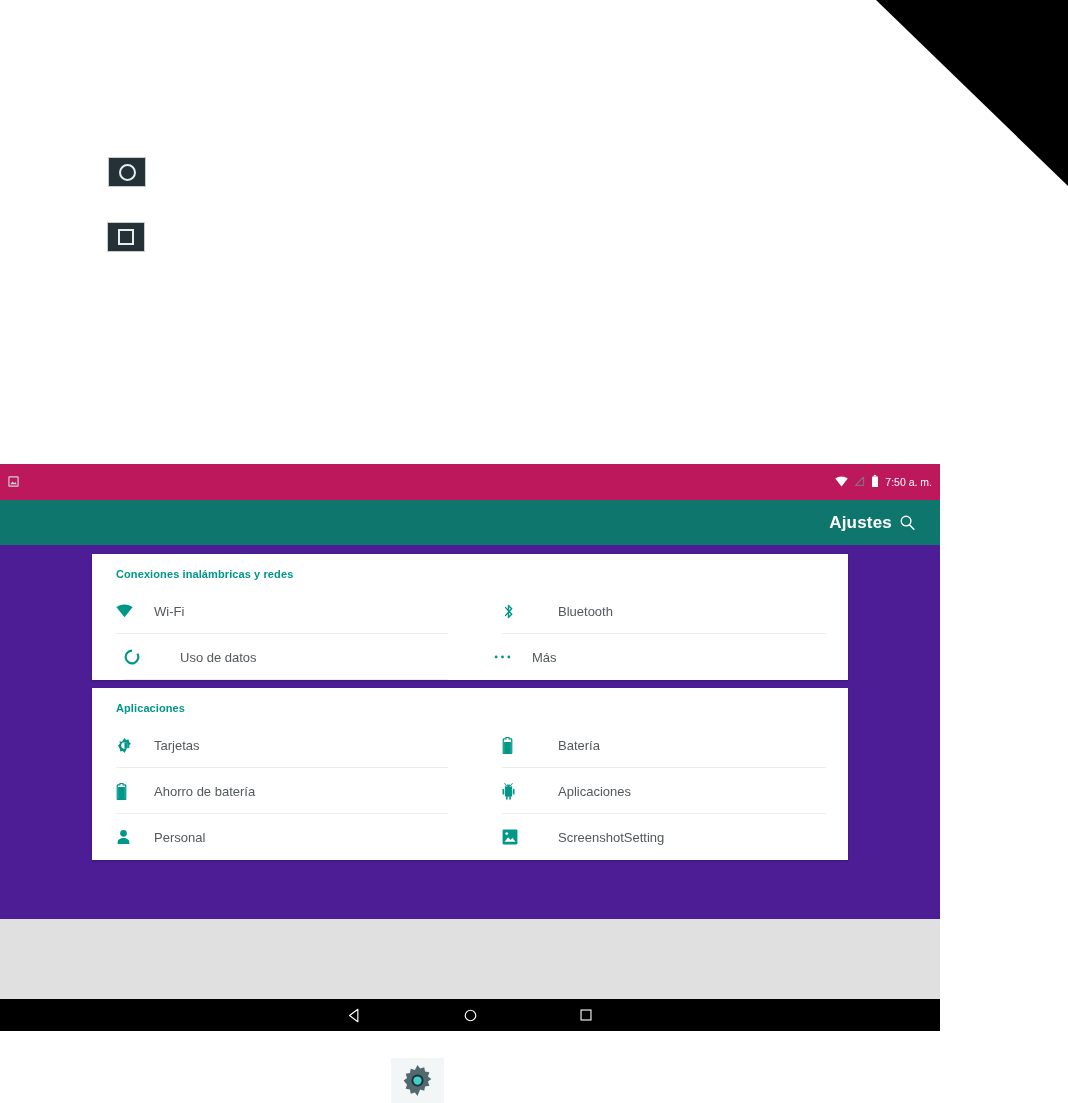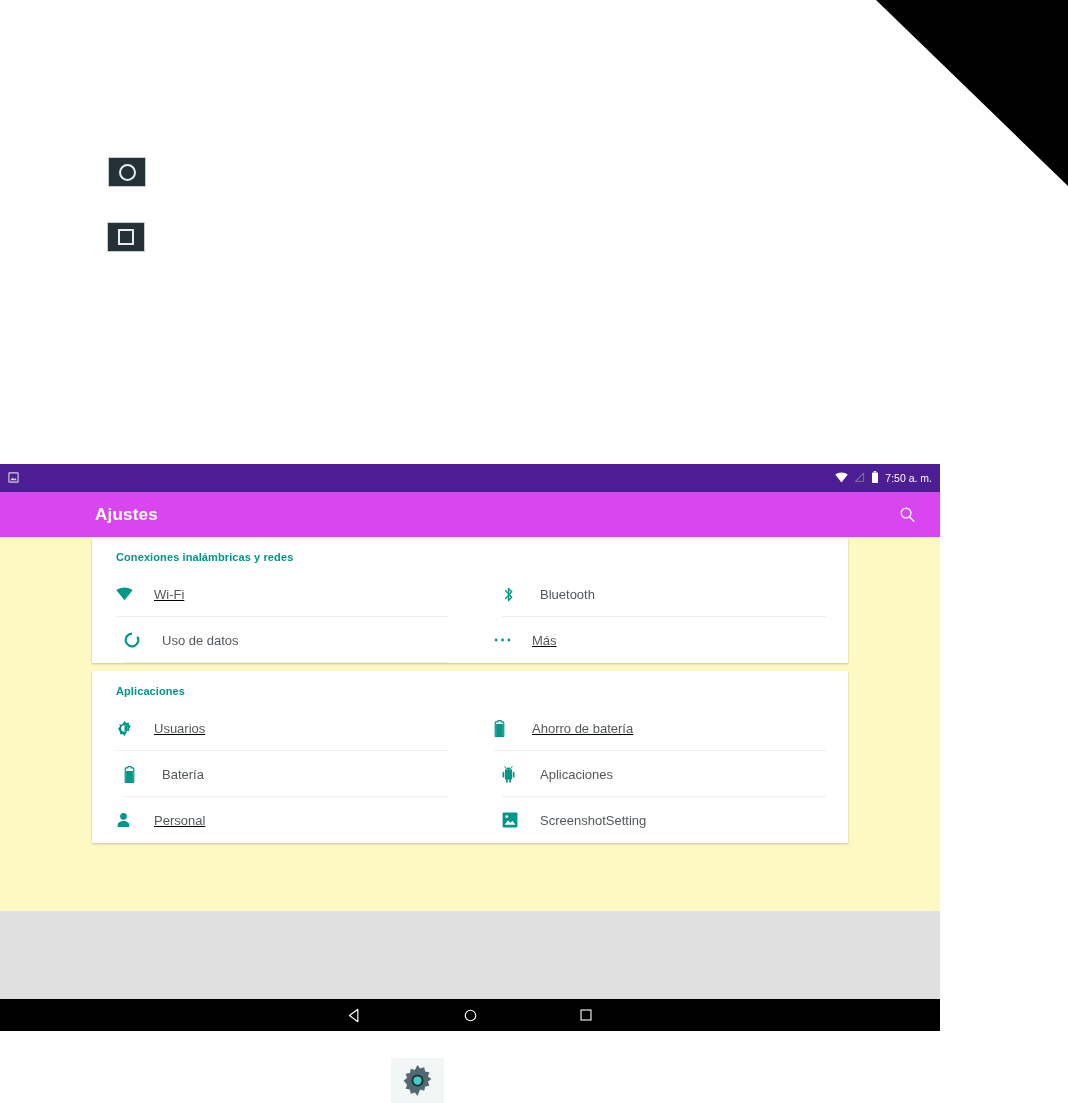--- a/index.html
+++ b/index.html
@@ -58,62 +58,63 @@
     left: 0;
     top: 464px;
     width: 940px;
     height: 567px;
     background: #e0e0e0;
     overflow: hidden;
   }
 
   
   #status-bar {
-    height: 28px;
-    background: #4c1d95;
+    height: 36px;
+    background: #be185d;
     display: flex;
     align-items: center;
     justify-content: space-between;
     padding: 0 8px;
     box-sizing: border-box;
   }
   #status-left { display: flex; align-items: center; gap: 5px; }
   #status-right {
     display: flex; align-items: center; gap: 6px;
     color: #ffffff; font-size: 10.5px;
   }
   .sb-icon { display: block; }
 
   
   #app-bar {
     height: 45px;
-    background: #d946ef;
+    background: #0f766e;
     display: flex;
     align-items: center;
     padding: 0 18px 0 95px;
     box-sizing: border-box;
+    text-align: right;
   }
   #app-bar-title {
     color: #ffffff;
     font-size: 17px;
     font-weight: bold;
     letter-spacing: .2px;
     flex: 1;
   }
   #search-button {
     width: 30px; height: 30px;
     display: flex; align-items: center; justify-content: center;
   }
 
   
   #settings-content {
     position: relative;
     height: 374px;
-    background: #fef9c3;
-    padding: 0 92px;
+    background: #4c1d95;
+    padding: 9px 92px;
     box-sizing: border-box;
     overflow: hidden;
   }
 
   .settings-card {
     background: #ffffff;
     box-shadow: 0 1px 2px rgba(0,0,0,.22);
     margin-bottom: 8px;
     padding: 0 0 0 0;
   }
@@ -130,22 +131,22 @@
   }
   .settings-row {
     width: 50%;
     box-sizing: border-box;
     display: flex;
     align-items: center;
     height: 46px;
     padding-left: 24px;
     position: relative;
   }
-  .settings-row.col-left  { padding-right: 22px; text-decoration: underline; }
-  .settings-row.col-right { padding-left: 32px; padding-right: 22px; }
+  .settings-row.col-left  { padding-right: 22px; }
+  .settings-row.col-right { padding-left: 32px; padding-right: 22px; gap: 18px; }
   .settings-row::after {
     content: "";
     position: absolute;
     left: 24px;
     right: 22px;
     bottom: 0;
     height: 1px;
     background: #eceded;
   }
   .settings-row.col-right::after { left: 32px; }
@@ -297,39 +298,39 @@
       <div class="card-header">Aplicaciones</div>
       <div class="card-rows">
         <div class="settings-row col-left">
           <span class="row-icon">
             <svg width="17" height="17" viewBox="0 0 24 24">
               <path d="M12 1.5l2.4 2.6 3.5-.6.6 3.5 2.6 2.4-2.6 2.4.6 3.5-3.5.6L12 22.5l-2.4-2.6-3.5.6-.6-3.5L2.9 12l2.6-2.4-.6-3.5 3.5.6z" fill="#009688"></path>
               <circle cx="12" cy="12" r="4.6" fill="#ffffff"></circle>
               <path d="M12 7.4A4.6 4.6 0 0 1 12 16.6z" fill="#009688"></path>
             </svg>
           </span>
-          <span class="row-label">Usuarios</span>
+          <span class="row-label">Tarjetas</span>
+        </div>
+        <div class="settings-row col-right">
+          <span class="row-icon">
+            <svg width="11" height="17" viewBox="0 0 14 22">
+              <path d="M5 0.5h4v1.8h2.4c.6 0 1.1.5 1.1 1.1v17.1c0 .6-.5 1-1.1 1H2.6c-.6 0-1.1-.4-1.1-1V3.4c0-.6.5-1.1 1.1-1.1H5z" fill="none" stroke="#009688" stroke-width="1.6"></path>
+              <path d="M2.6 6.5h8.8v14.2c0 .4-.3.8-.8.8H3.4c-.5 0-.8-.4-.8-.8z" fill="#009688"></path>
+            </svg>
+          </span>
+          <span class="row-label">Batería</span>
         </div>
         <div class="settings-row col-left">
           <span class="row-icon">
             <svg width="11" height="17" viewBox="0 0 14 22">
               <path d="M5 0.5h4v1.8h2.4c.6 0 1.1.5 1.1 1.1v17.1c0 .6-.5 1-1.1 1H2.6c-.6 0-1.1-.4-1.1-1V3.4c0-.6.5-1.1 1.1-1.1H5z" fill="none" stroke="#009688" stroke-width="1.6"></path>
               <path d="M2.6 5.2h8.8v15.5c0 .4-.3.8-.8.8H3.4c-.5 0-.8-.4-.8-.8z" fill="#009688"></path>
             </svg>
           </span>
           <span class="row-label">Ahorro de batería</span>
-        </div>
-        <div class="settings-row col-right">
-          <span class="row-icon">
-            <svg width="11" height="17" viewBox="0 0 14 22">
-              <path d="M5 0.5h4v1.8h2.4c.6 0 1.1.5 1.1 1.1v17.1c0 .6-.5 1-1.1 1H2.6c-.6 0-1.1-.4-1.1-1V3.4c0-.6.5-1.1 1.1-1.1H5z" fill="none" stroke="#009688" stroke-width="1.6"></path>
-              <path d="M2.6 6.5h8.8v14.2c0 .4-.3.8-.8.8H3.4c-.5 0-.8-.4-.8-.8z" fill="#009688"></path>
-            </svg>
-          </span>
-          <span class="row-label">Batería</span>
         </div>
         <div class="settings-row col-right">
           <span class="row-icon">
             <svg width="13" height="17" viewBox="0 0 16 22">
               <path d="M4.2 2.2 3.1 0.6M11.8 2.2 12.9 0.6" stroke="#009688" stroke-width="1.2" stroke-linecap="round"></path>
               <path d="M3.4 6.2h9.2v1.6H3.4z" fill="#009688"></path>
               <path d="M3.4 6.6a4.6 4.6 0 0 1 9.2 0z" fill="#009688"></path>
               <circle cx="5.9" cy="4.2" r=".75" fill="#ffffff"></circle>
               <circle cx="10.1" cy="4.2" r=".75" fill="#ffffff"></circle>
               <rect x="3.4" y="7.6" width="9.2" height="10.2" rx="1.6" fill="#009688"></rect>

